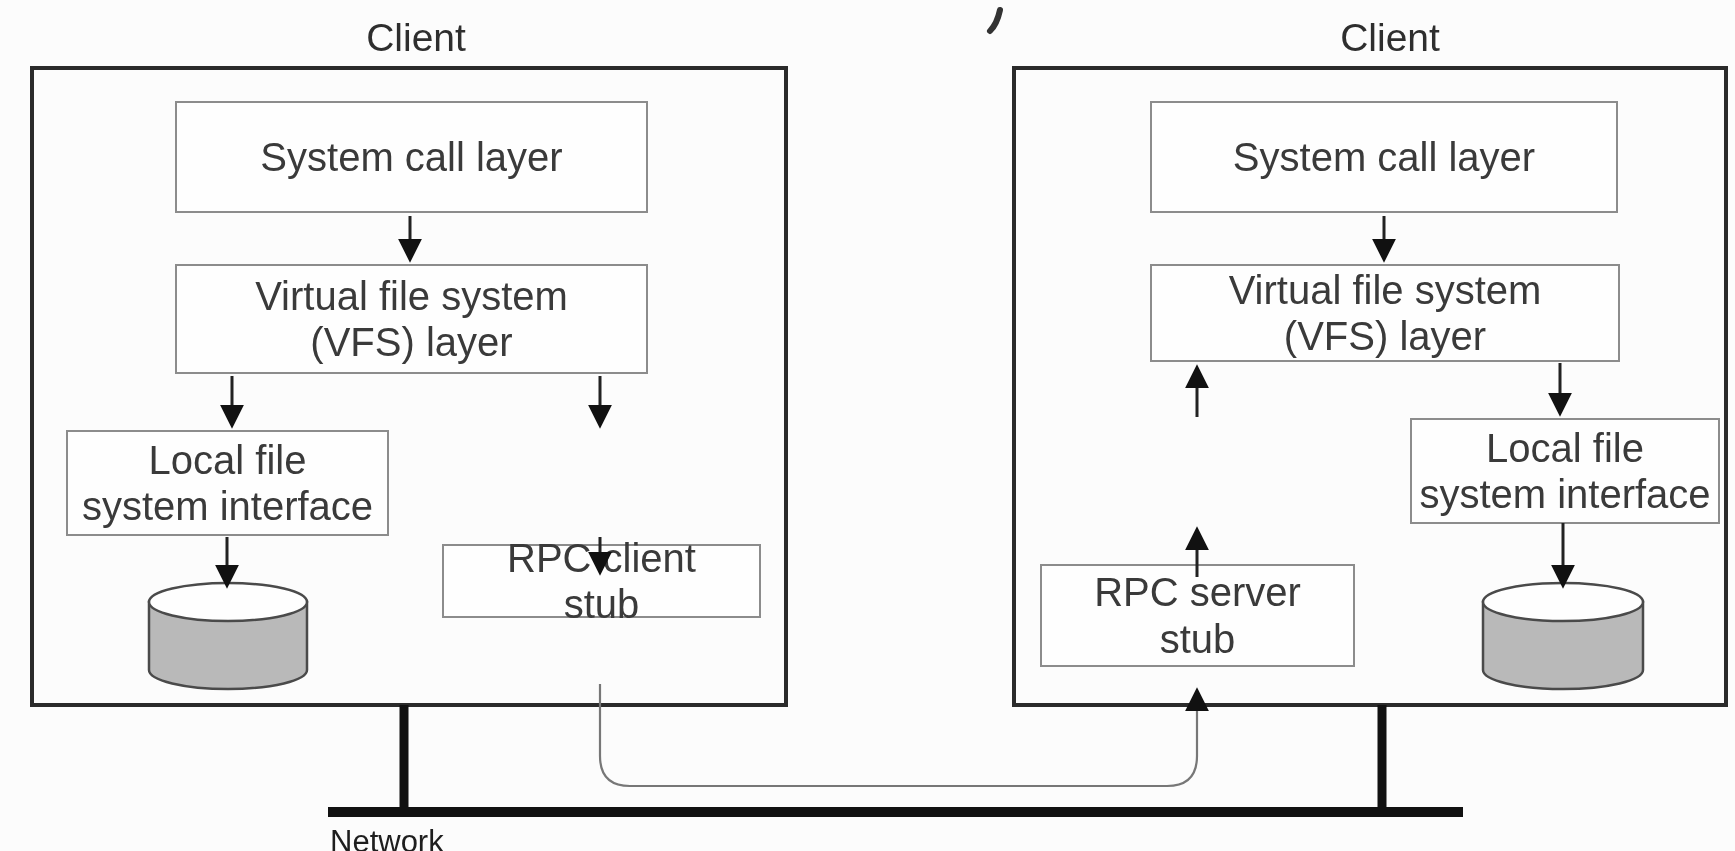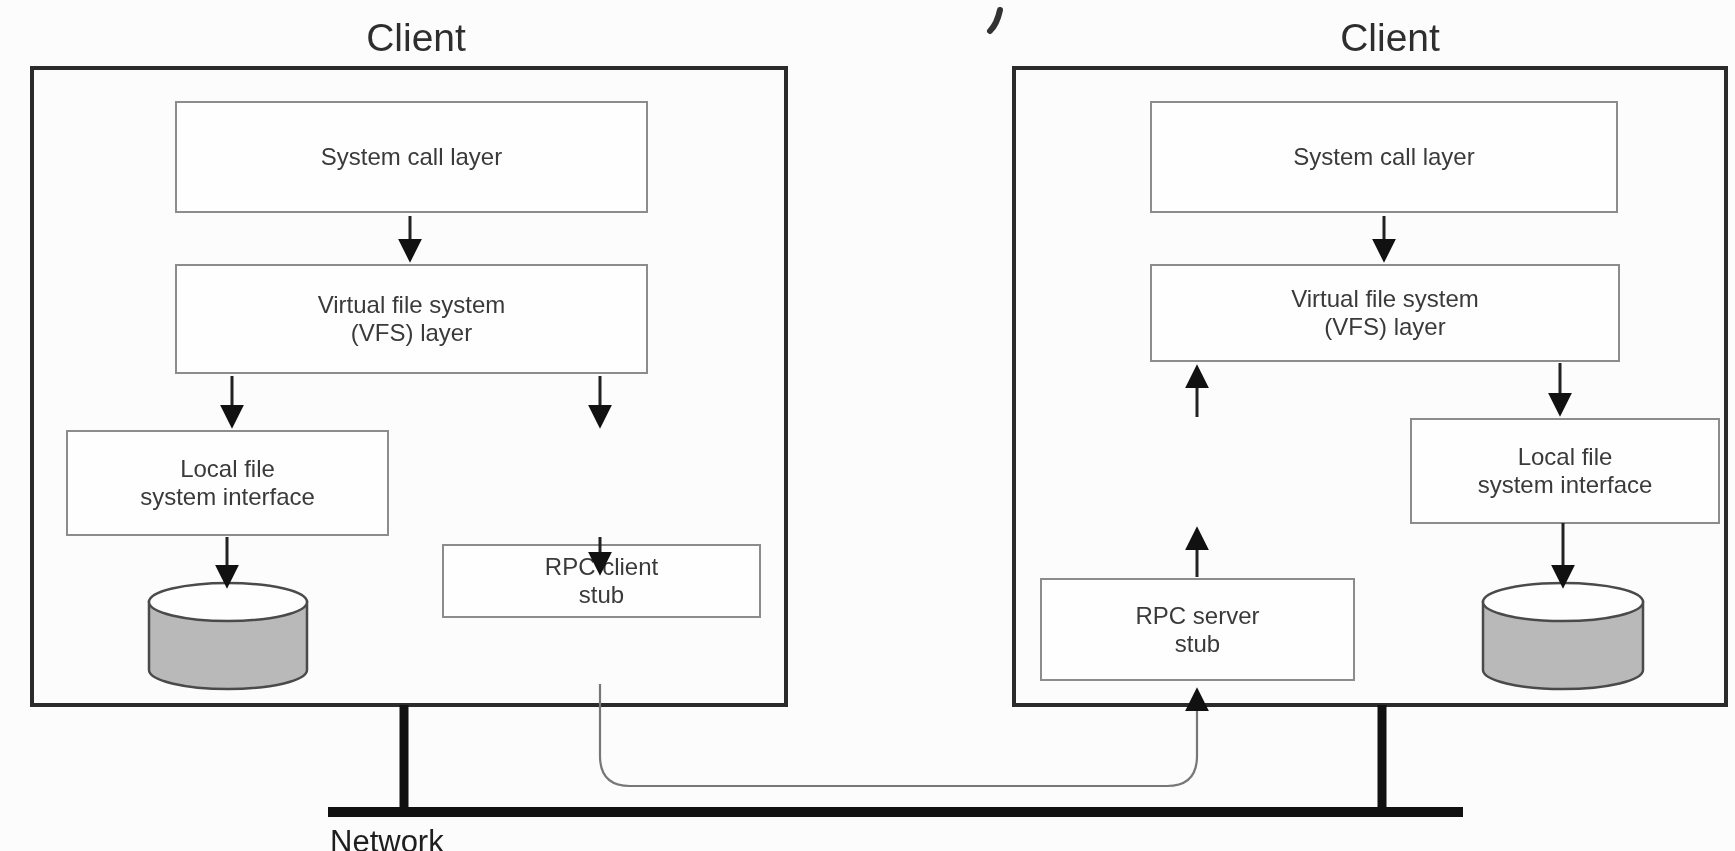--- a/index.html
+++ b/index.html
@@ -19,21 +19,21 @@
   }
   .node {
     position:absolute;
     border:2px solid #8c8c8c;
     box-sizing:border-box;
     background:#fefefe;
     display:flex;
     align-items:center;
     justify-content:center;
     text-align:center;
-    font-size:24px;
+    font-size:40px;
     line-height:1.16;
     color:#3a3a3a;
   }
   .node .lbl { white-space:pre-line; }
   .sec-label {
     position:absolute;
     top:16px;
     transform:translateX(-50%);
     font-size:39px;
     color:#2e2e2e;
@@ -78,21 +78,21 @@
 stub</span>
   </div>
 
   <div class="node" style="left:1150px; top:101px; width:468px; height:112px;">
     <span class="lbl">System call layer</span>
   </div>
   <div class="node" style="left:1150px; top:264px; width:470px; height:98px;">
     <span class="lbl">Virtual file system
 (VFS) layer</span>
   </div>
-  <div class="node" style="left:1040px; top:578px; width:315px; height:103px;">
+  <div class="node" style="left:1040px; top:564px; width:315px; height:103px;">
     <span class="lbl">RPC server
 stub</span>
   </div>
   <div class="node" style="left:1410px; top:418px; width:310px; height:106px;">
     <span class="lbl">Local file
 system interface</span>
   </div>
 
   <div class="net-label">Network</div>
 

